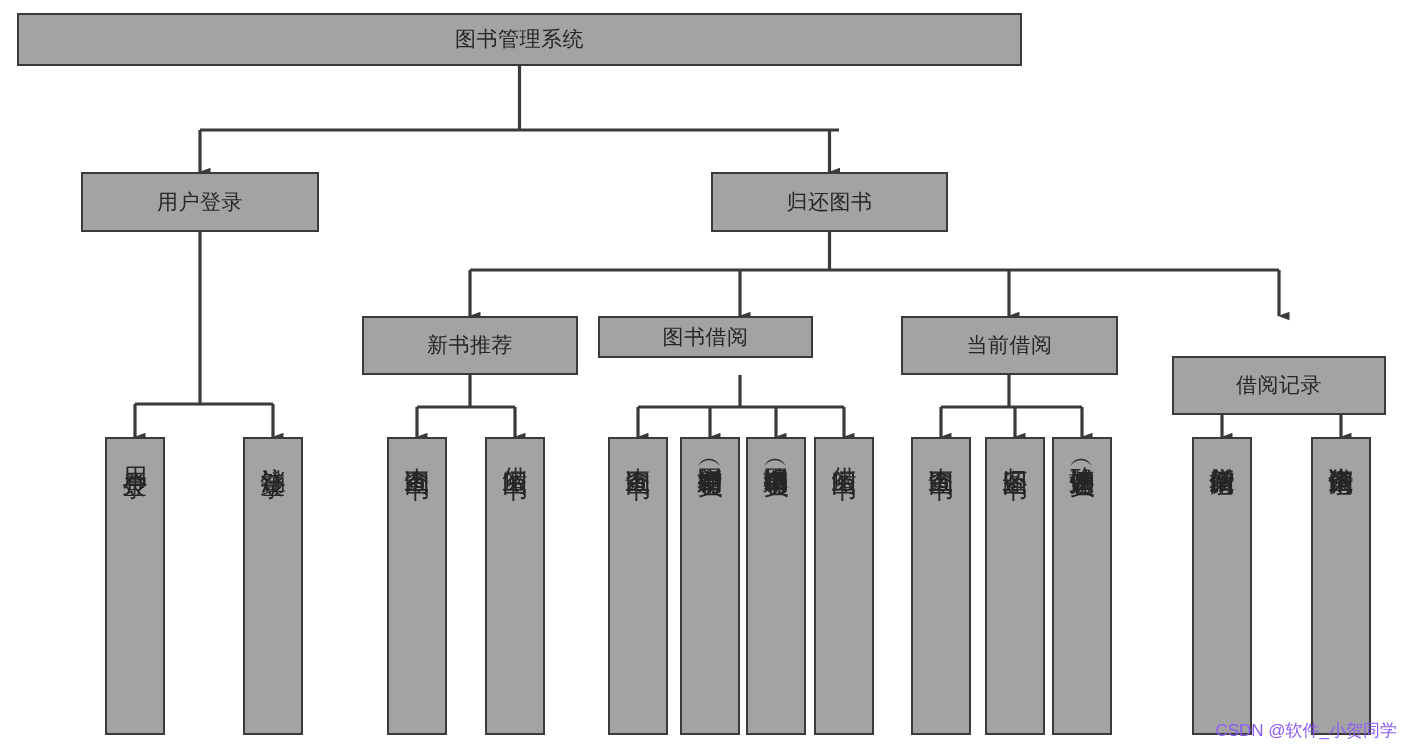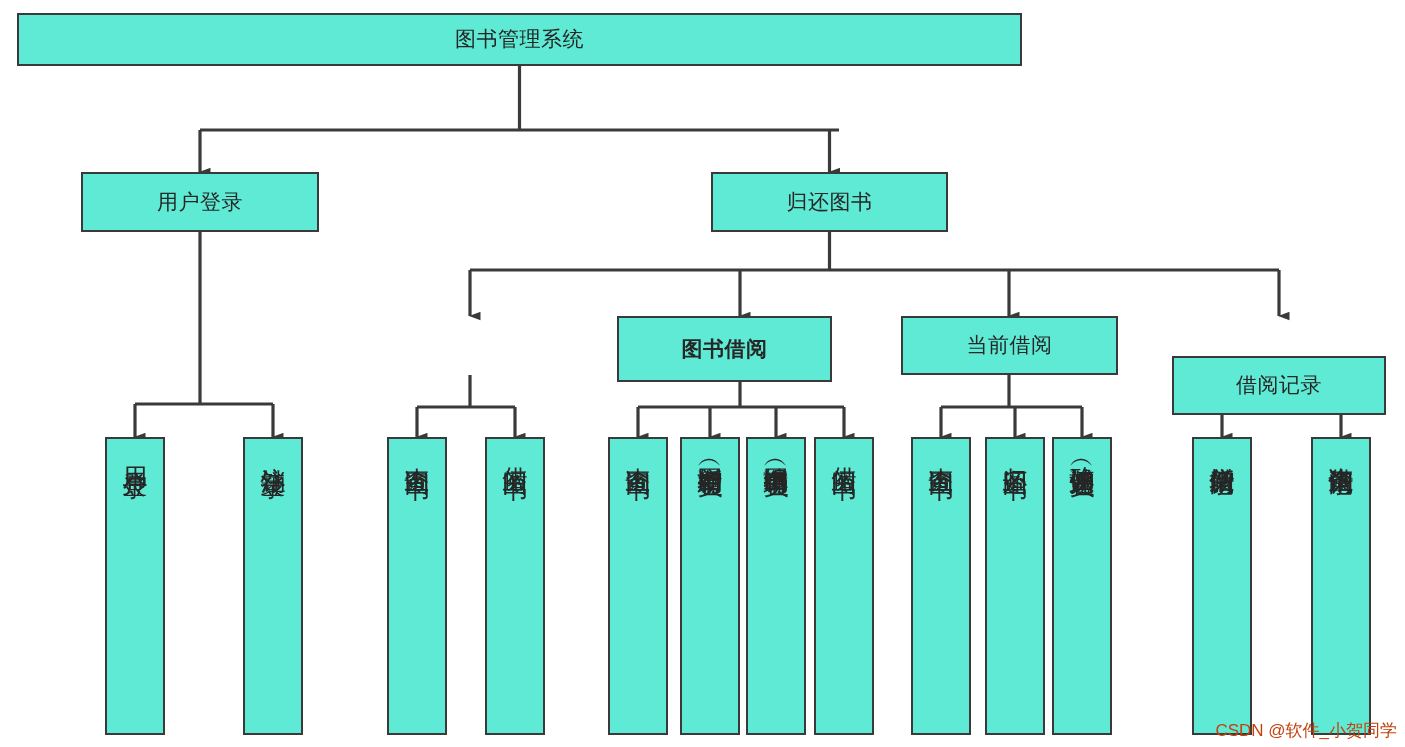--- a/index.html
+++ b/index.html
@@ -23,21 +23,21 @@
     left: 0;
     top: 0;
     width: 1405px;
     height: 747px;
     pointer-events: none;
   }
   .node {
     position: absolute;
     box-sizing: border-box;
     border: 2px solid #3a3a3a;
-    background: #5eead4;
+    background: #a3a3a3;
     display: flex;
     align-items: center;
     justify-content: center;
     color: #262626;
   }
   .node .label {
     display: block;
     text-align: center;
     line-height: 1.18;
     white-space: nowrap;
@@ -62,21 +62,21 @@
   }
   .node.vert.tall .label {
     font-size: 25px;
     letter-spacing: 1px;
   }
   #watermark {
     position: absolute;
     right: 8px;
     bottom: 5px;
     font-size: 17px;
-    color: #c2410c;
+    color: #8b5cf6;
     white-space: nowrap;
     user-select: none;
   }
 </style>
 </head>
 <body>
 
 <div id="canvas">
 
   <svg id="edges" viewBox="0 0 1405 747">
@@ -134,21 +134,24 @@
     <span class="label">图书管理系统</span>
   </div>
 
   <div class="node horiz" style="left: 81px; top: 172px; width: 238px; height: 60px;">
     <span class="label">用户登录</span>
   </div>
   <div class="node horiz" style="left: 711px; top: 172px; width: 237px; height: 60px;">
     <span class="label">归还图书</span>
   </div>
 
-  <div class="node horiz" style="left: 617px; top: 316px; width: 215px; height: 66px; font-weight: bold;">
+  <div class="node horiz" style="left: 362px; top: 316px; width: 216px; height: 59px;">
+    <span class="label">新书推荐</span>
+  </div>
+  <div class="node horiz" style="left: 598px; top: 316px; width: 215px; height: 42px;">
     <span class="label">图书借阅</span>
   </div>
   <div class="node horiz" style="left: 901px; top: 316px; width: 217px; height: 59px;">
     <span class="label">当前借阅</span>
   </div>
   <div class="node horiz" style="left: 1172px; top: 316px; width: 214px; height: 59px; margin-top: 40px;">
     <span class="label">借阅记录</span>
   </div>
 
   <div class="node vert" style="left: 105px; top: 437px; width: 60px; height: 298px;">

